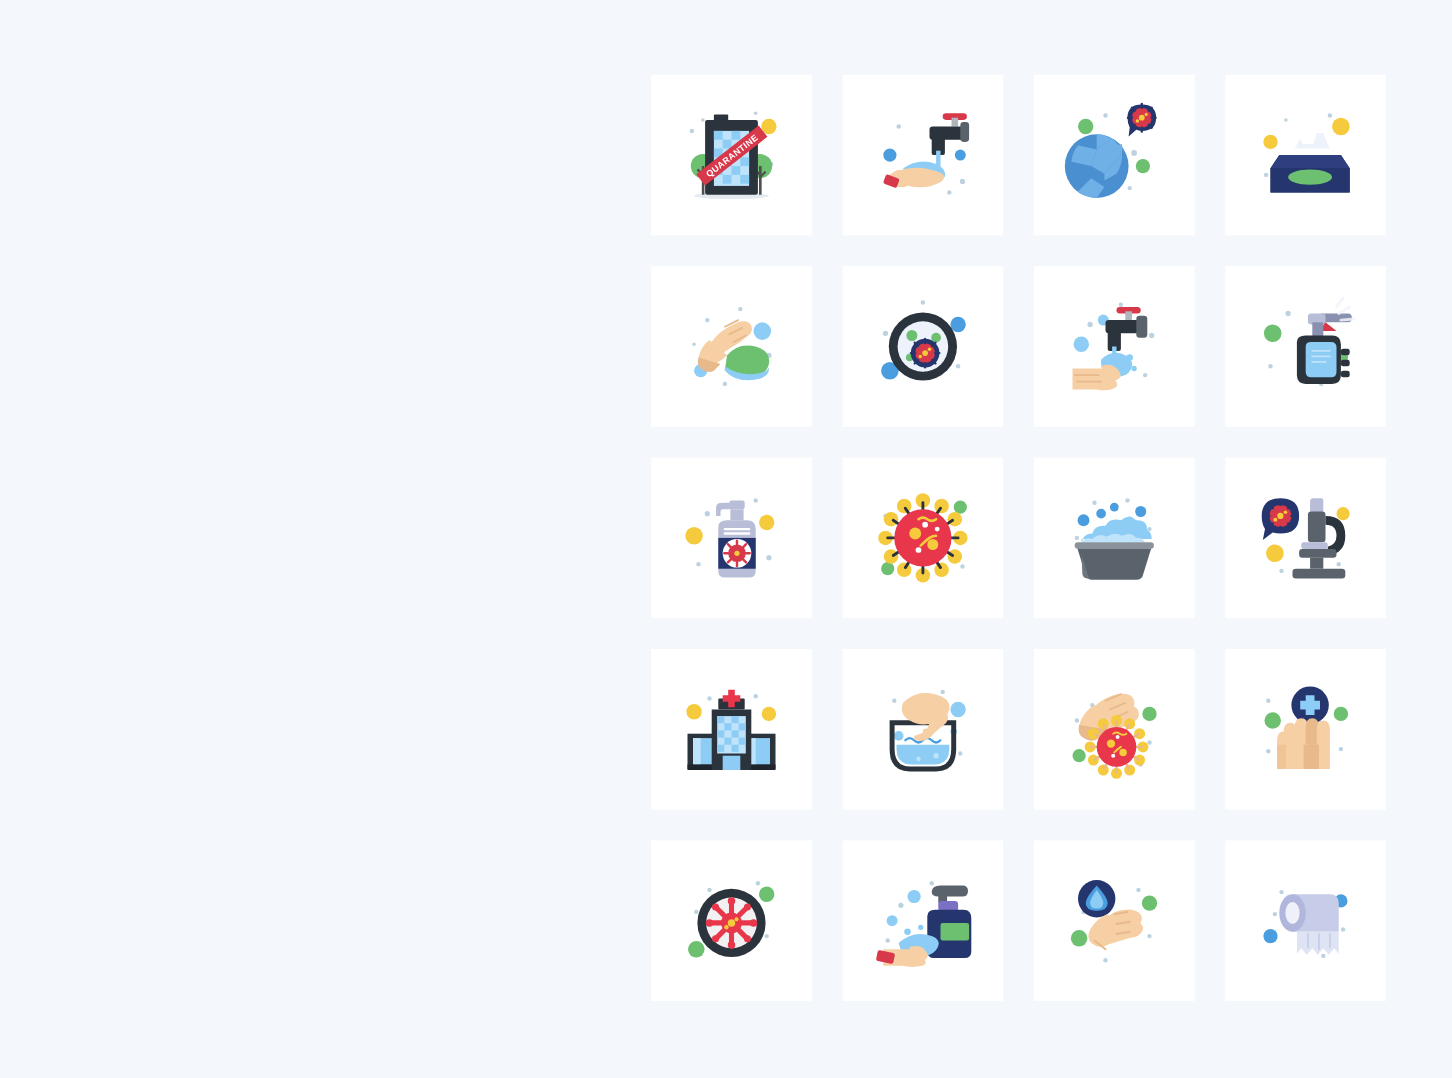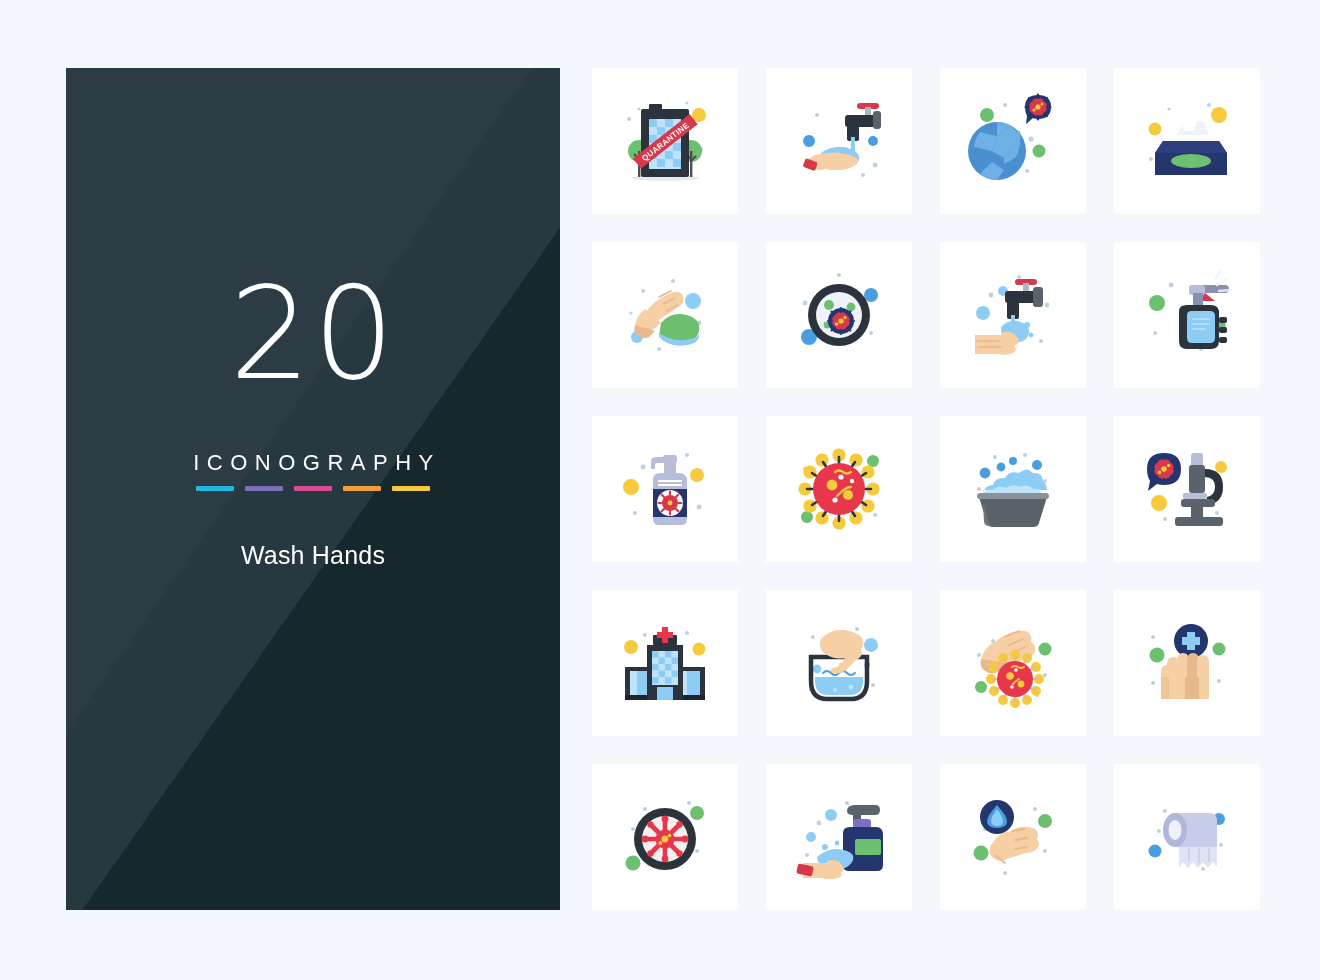--- a/index.html
+++ b/index.html
@@ -56,40 +56,20 @@
     background:#ffffff;
     display:flex;align-items:center;justify-content:center;
   }
   .card svg{display:block;}
 </style>
 </head>
 <body>
 
 <div class="page">
 
-  <div class="cover">
-    <div class="band b1"></div>
-    <div class="band b2"></div>
-    <div class="band b3"></div>
-    <div class="band b5"></div>
-    <div class="band b4"></div>
-
-    <div class="cover-inner">
-      <div class="count">20</div>
-      <div class="iconography">ICONOGRAPHY</div>
-      <div class="bars">
-        <i style="background:#22b8dd"></i>
-        <i style="background:#7c6fba"></i>
-        <i style="background:#d64d93"></i>
-        <i style="background:#f29d3c"></i>
-        <i style="background:#f5cb3d"></i>
-      </div>
-      <div class="subtitle">Wash Hands</div>
-    </div>
-  </div>
 
   <div class="grid">
 
     <div class="card">
       <svg width="104" height="104" viewBox="0 0 104 104">
         <circle cx="86" cy="26" r="7" fill="#f5cb3d"></circle>
         <circle cx="16" cy="30" r="2" fill="#bcd2e0"></circle>
           <circle cx="26" cy="20" r="1.6" fill="#bcd2e0"></circle>
         <circle cx="88" cy="60" r="2" fill="#bcd2e0"></circle>
           <circle cx="18" cy="66" r="1.6" fill="#bcd2e0"></circle>

